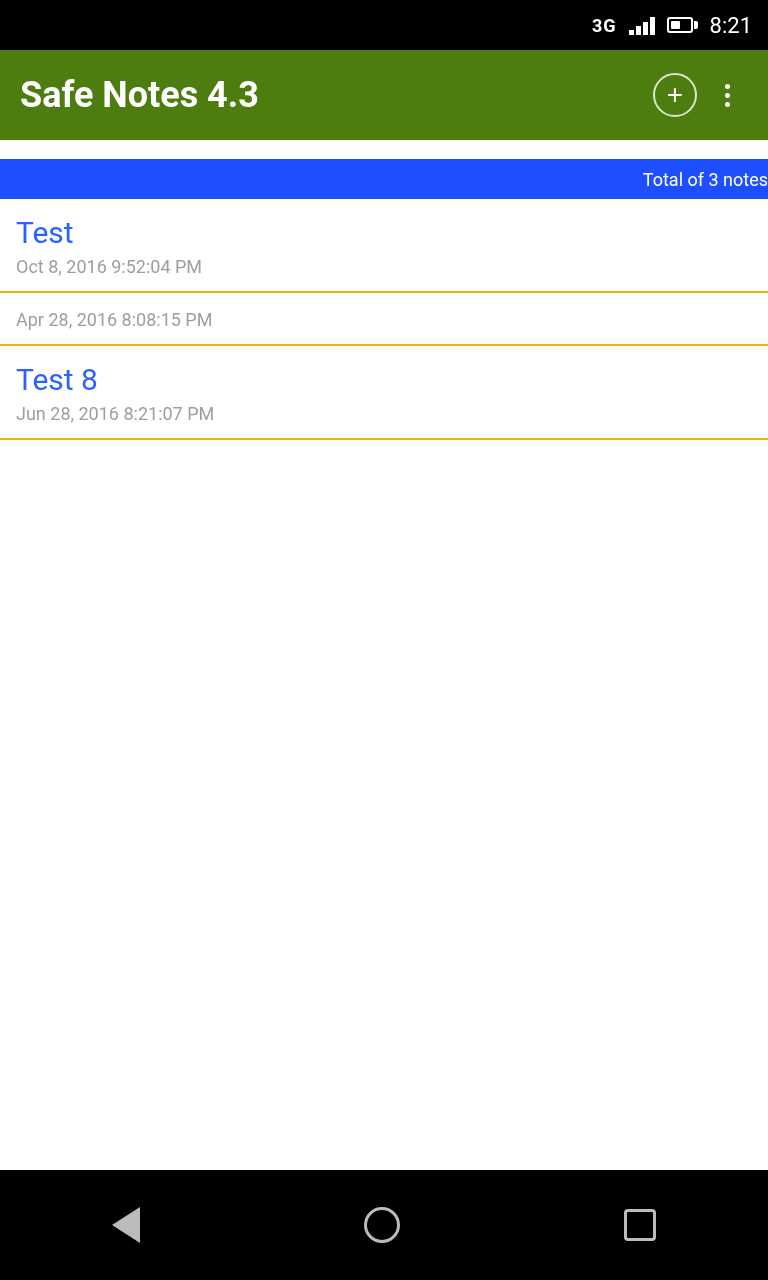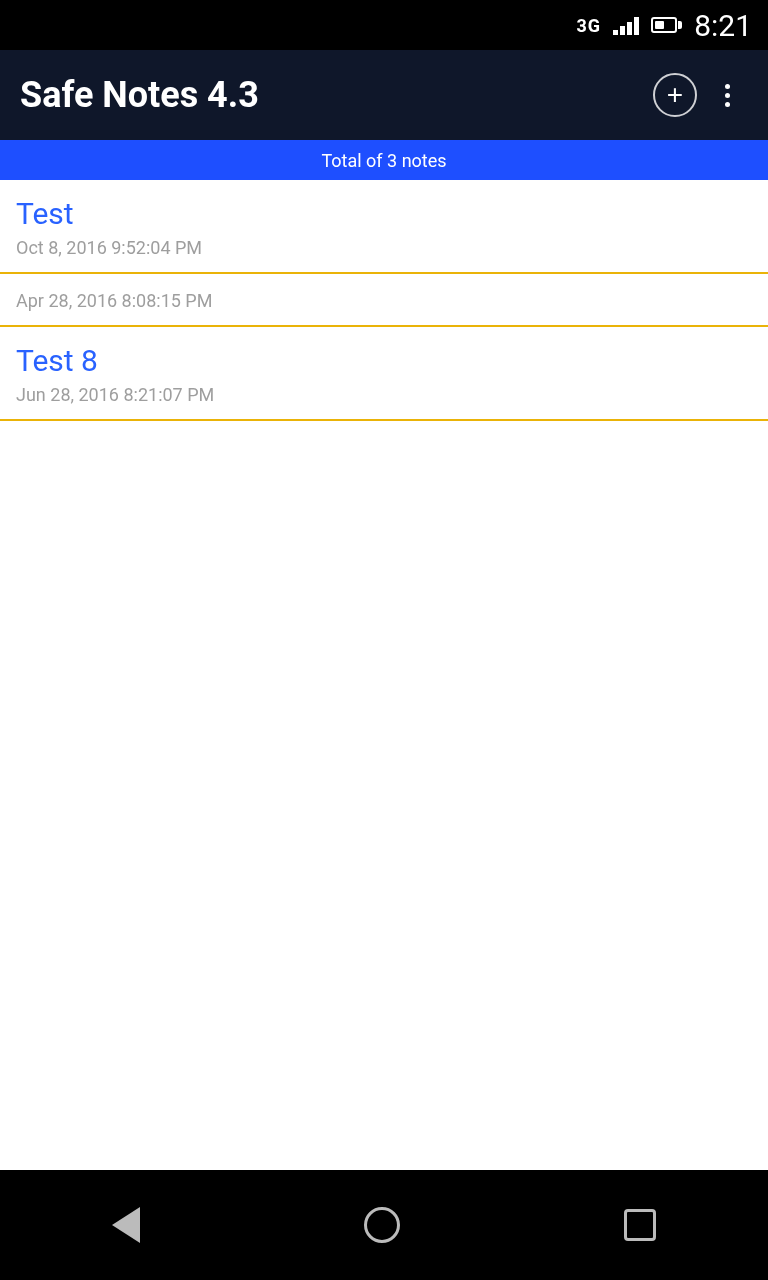--- a/index.html
+++ b/index.html
@@ -30,21 +30,21 @@
 
     .status-signal {
       color: #fff;
       font-size: 18px;
       font-weight: bold;
       letter-spacing: 1px;
     }
 
     .status-time {
       color: #fff;
-      font-size: 30px;
+      font-size: 22px;
       font-weight: 400;
     }
 
     
     .signal-bars {
       display: flex;
       align-items: flex-end;
       gap: 2px;
       height: 20px;
     }
@@ -85,21 +85,21 @@
       width: 50%;
       height: 100%;
       background: #fff;
       border-radius: 1px;
     }
 
     
     #app-bar {
       width: 100%;
       height: 90px;
-      background: #0f172a;
+      background: #4d7c0f;
       display: flex;
       align-items: center;
       padding: 0 20px;
       flex-shrink: 0;
     }
 
     #app-title {
       flex: 1;
       color: #fff;
       font-size: 36px;
@@ -146,22 +146,23 @@
       border-radius: 50%;
     }
 
     
     #notes-count-bar {
       width: 100%;
       background: #1e4fff;
       height: 40px;
       display: flex;
       align-items: center;
-      justify-content: center;
+      justify-content: flex-end;
       flex-shrink: 0;
+      margin-top: 19px;
     }
 
     #notes-count-text {
       color: #fff;
       font-size: 18px;
       font-weight: 400;
     }
 
     
     #notes-list {

